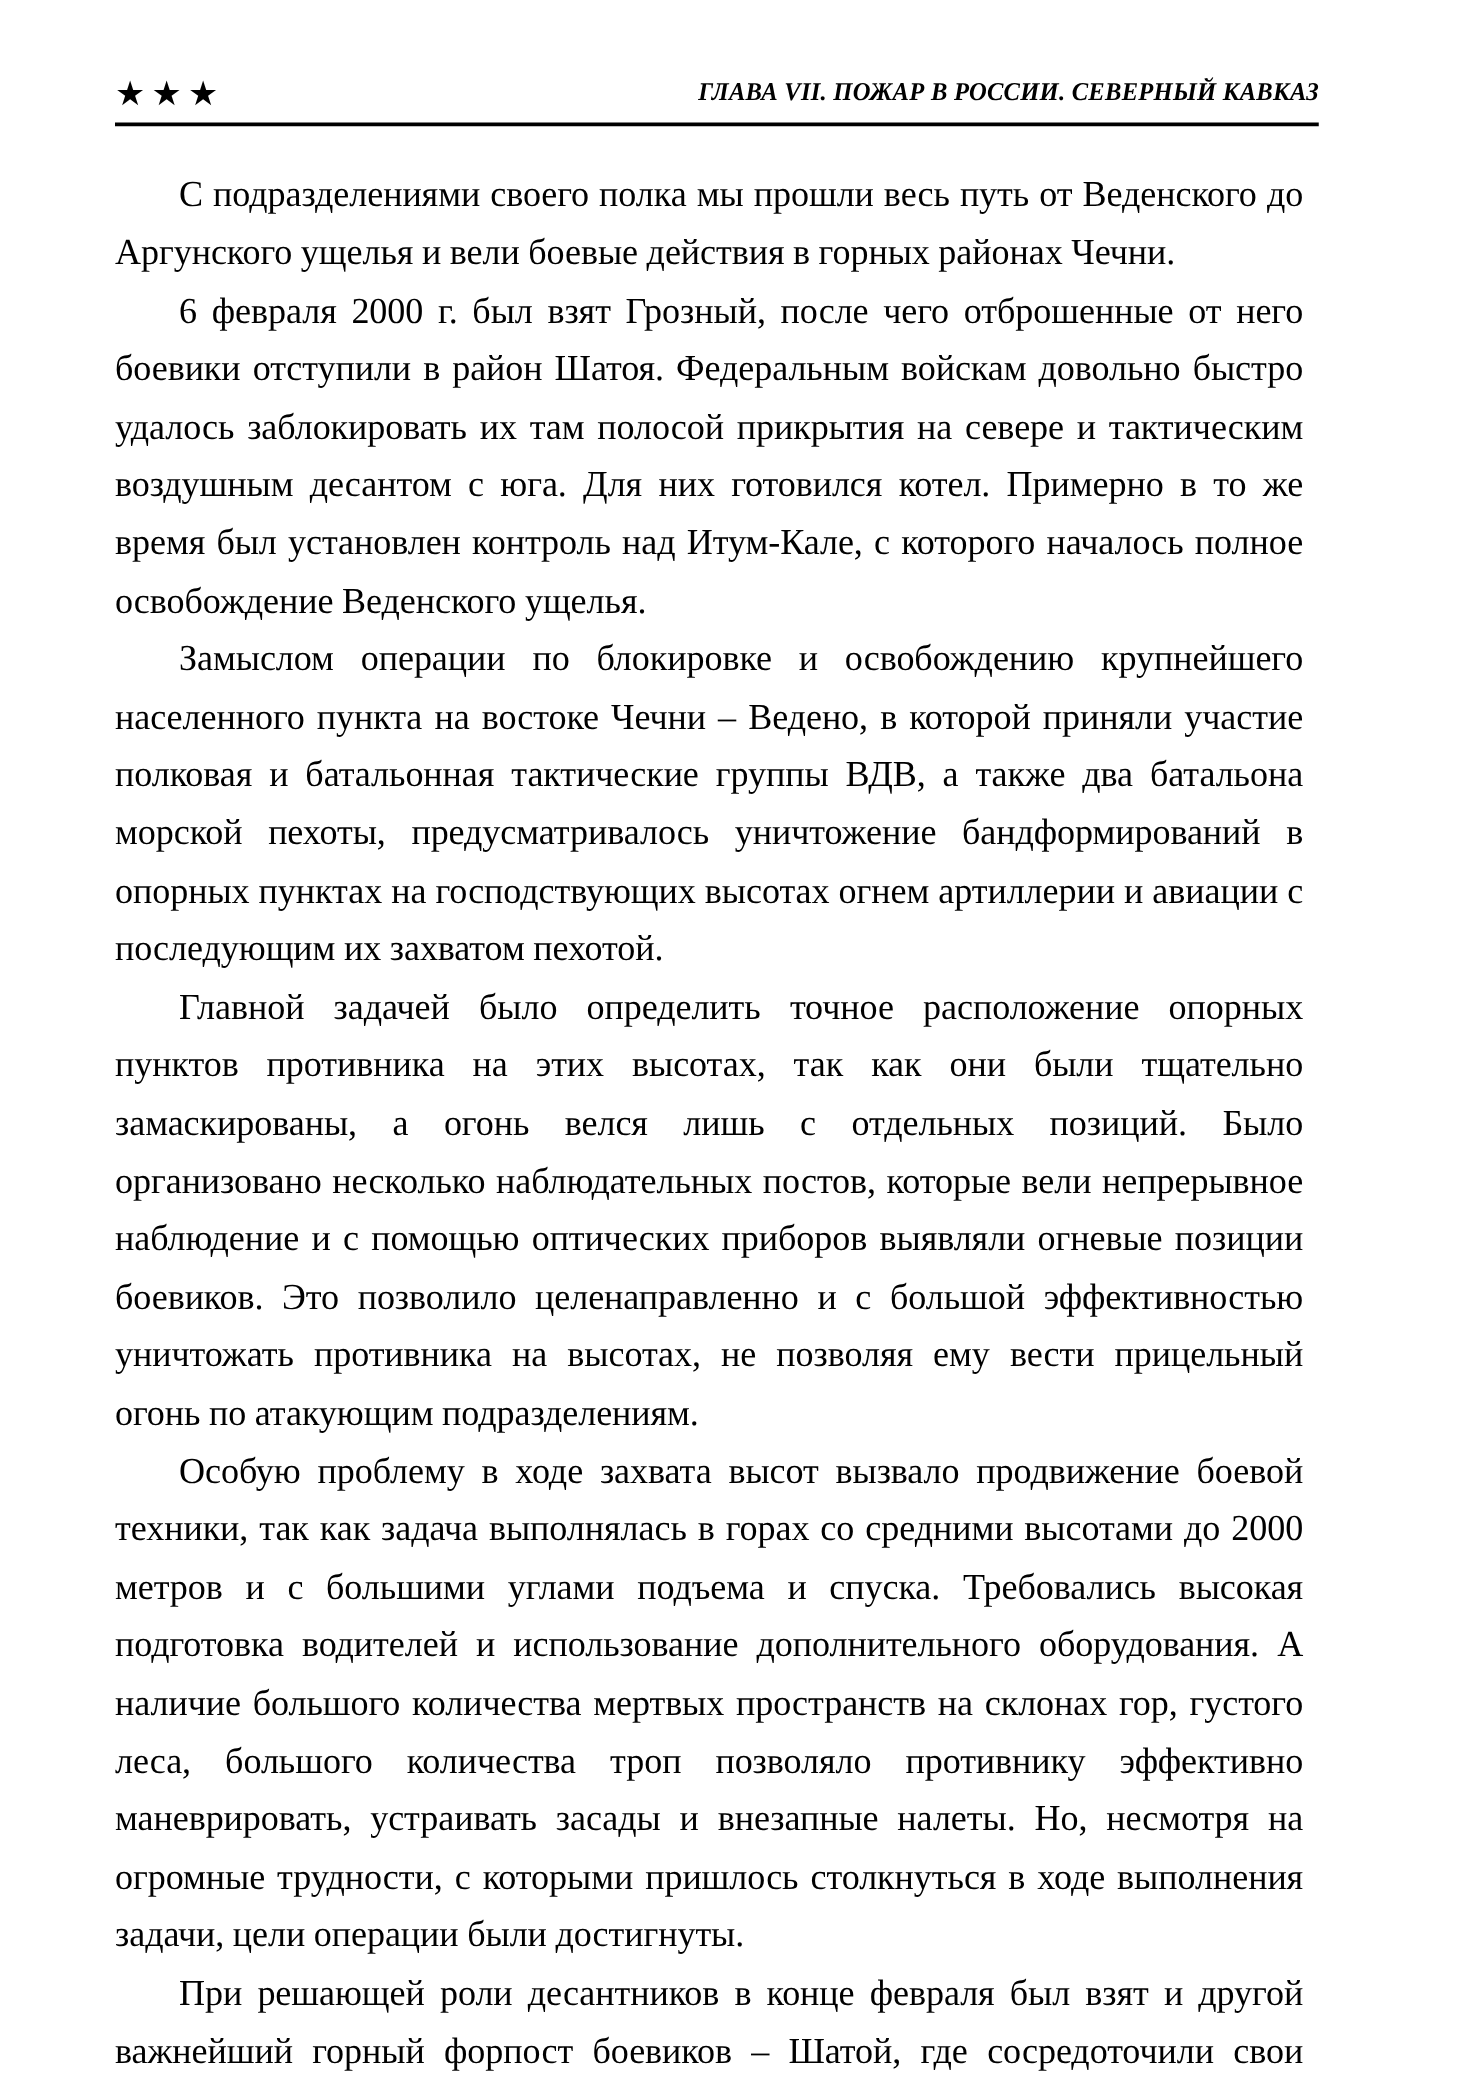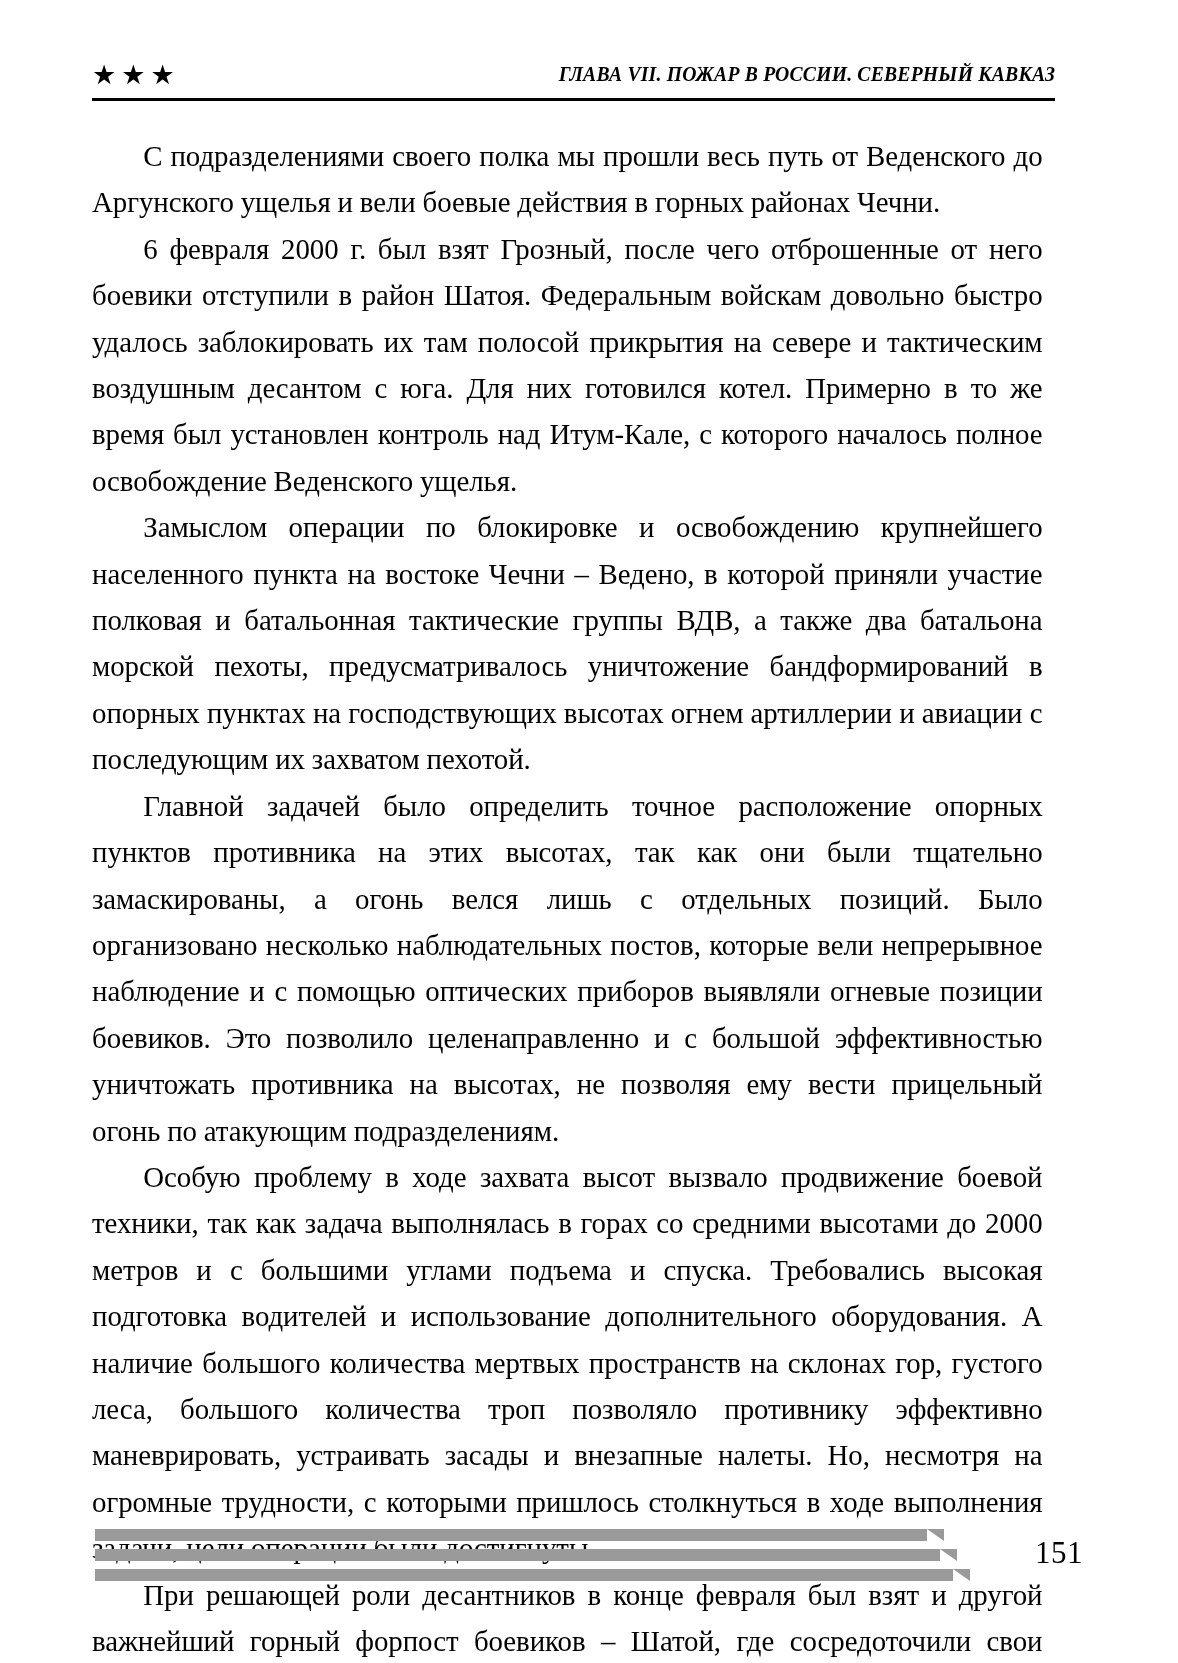--- a/index.html
+++ b/index.html
@@ -151,28 +151,14 @@
 
   <div class="textblock">
     <p>С подразделениями своего полка мы прошли весь путь от Веденского до Аргунского ущелья и вели боевые действия в горных районах Чечни.</p>
     <p>6 февраля 2000 г. был взят Грозный, после чего отброшенные от него боевики отступили в район Шатоя. Федеральным войскам довольно быстро удалось заблокировать их там полосой прикрытия на севере и тактическим воздушным десантом с юга. Для них готовился котел. Примерно в то же время был установлен контроль над Итум-Кале, с которого началось полное освобождение Веденского ущелья.</p>
     <p>Замыслом операции по блокировке и освобождению крупнейшего населенного пункта на востоке Чечни – Ведено, в которой приняли участие полковая и батальонная тактические группы ВДВ, а также два батальона морской пехоты, предусматривалось уничтожение бандформирований в опорных пунктах на господствующих высотах огнем артиллерии и авиации с последующим их захватом пехотой.</p>
     <p>Главной задачей было определить точное расположение опорных пунктов противника на этих высотах, так как они были тщательно замаскированы, а огонь велся лишь с отдельных позиций. Было организовано несколько наблюдательных постов, которые вели непрерывное наблюдение и с помощью оптических приборов выявляли огневые позиции боевиков. Это позволило целенаправленно и с большой эффективностью уничтожать противника на высотах, не позволяя ему вести прицельный огонь по атакующим подразделениям.</p>
     <p>Особую проблему в ходе захвата высот вызвало продвижение боевой техники, так как задача выполнялась в горах со средними высотами до 2000 метров и с большими углами подъема и спуска. Требовались высокая подготовка водителей и использование дополнительного оборудования. А наличие большого количества мертвых пространств на склонах гор, густого леса, большого количества троп позволяло противнику эффективно маневрировать, устраивать засады и внезапные налеты. Но, несмотря на огромные трудности, с которыми пришлось столкнуться в ходе выполнения задачи, цели операции были достигнуты.</p>
     <p>При решающей роли десантников в конце февраля был взят и другой важнейший горный форпост боевиков – Шатой, где сосредоточили свои ударные силы Хаттаб, Басаев, Абу-аль-Валид и другие. Это была уже безусловная победа! После разгрома банды Гелаева в Комсомольском 14 марта, федеральные войска уже не вели широкомас-</p>
   </div>
 
-  <div class="footer">
-    <div class="bars">
-      <div class="bar bar-1">
-          <span class="tail"></span>
-        </div>
-      <div class="bar bar-2">
-          <span class="tail"></span>
-        </div>
-      <div class="bar bar-3">
-          <span class="tail"></span>
-        </div>
-    </div>
-    <div class="folio">151</div>
-  </div>
 
 </div>
 
 </body></html>

